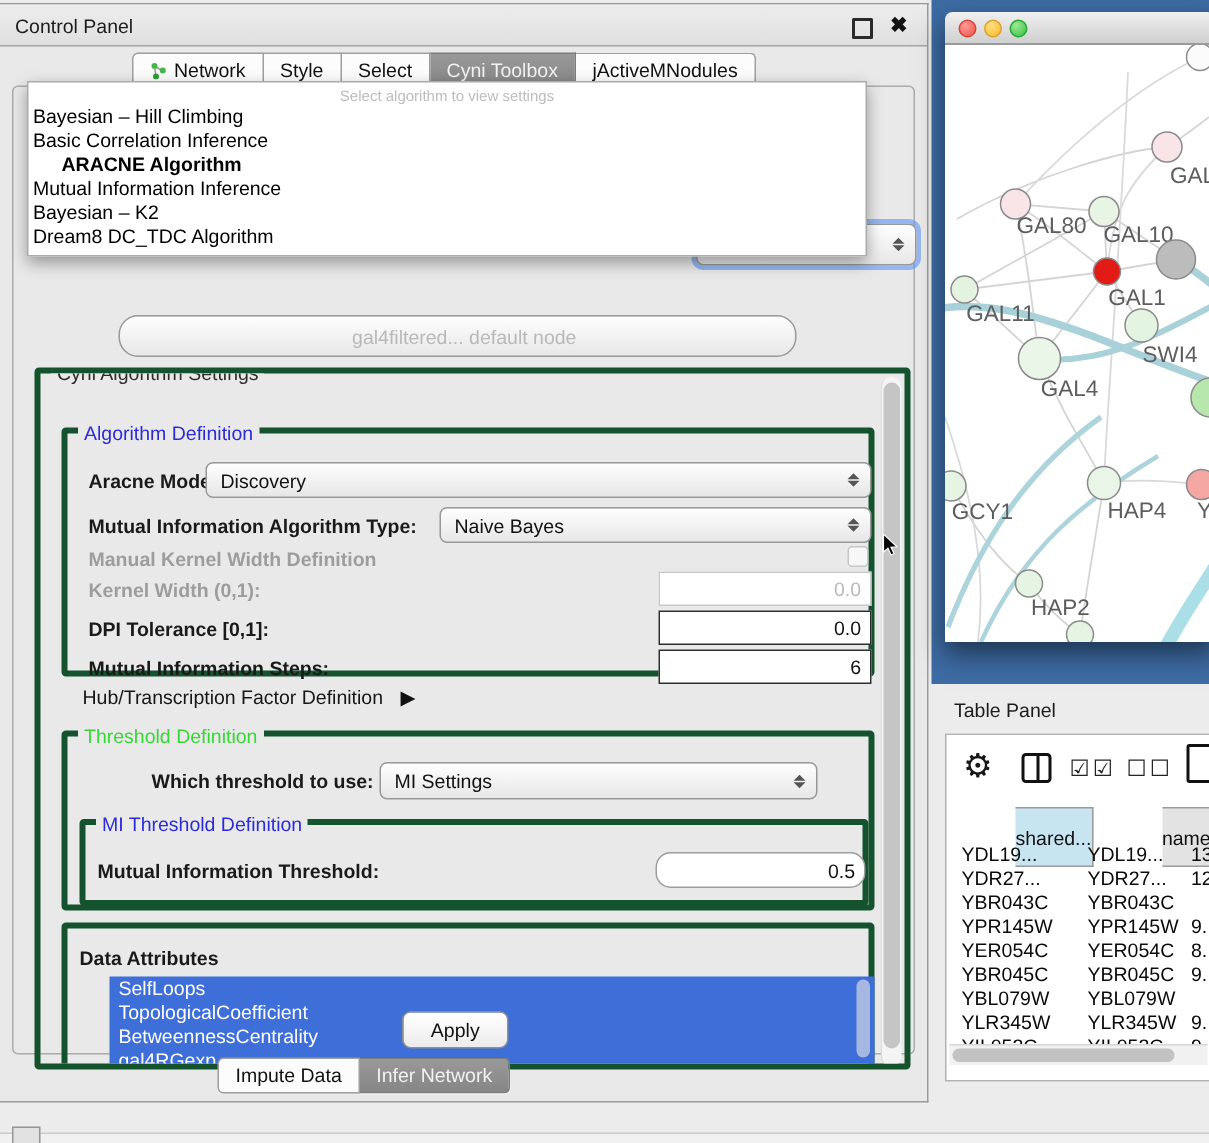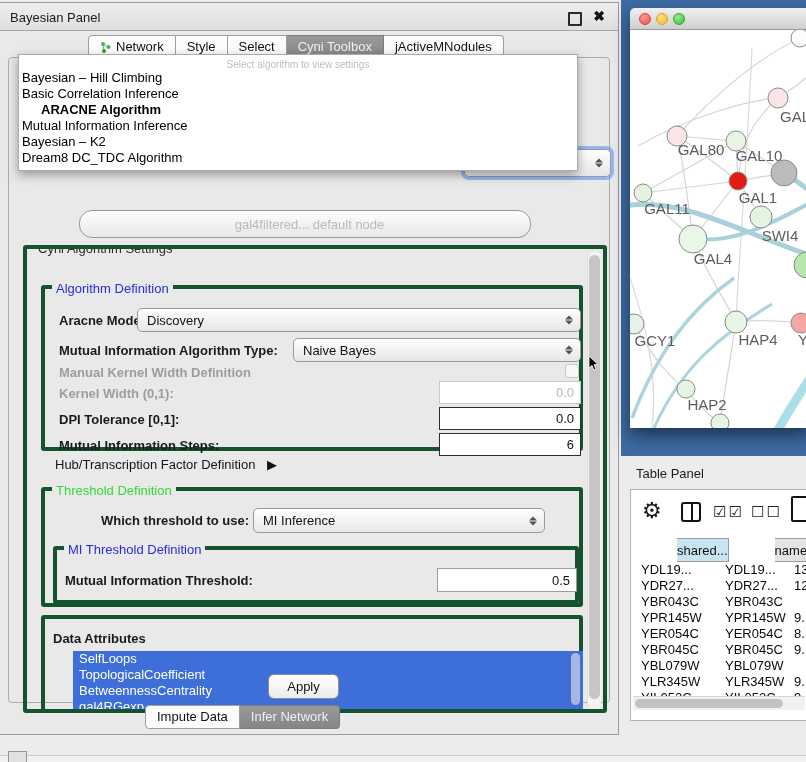--- a/index.html
+++ b/index.html
@@ -89,40 +89,40 @@
   #table-box{left:630px;top:489px;width:182px;height:232px;background:#fff;border:1px solid #b2b2b2;box-sizing:border-box;}
   #table-toolbar{left:0;top:0;width:100%;height:48px;}
   .gear{left:11px;top:8px;font-size:22px;color:#161616;}
   .splitcol{left:50px;top:12px;width:20px;height:20px;border:2px solid #111;border-radius:3px;box-sizing:border-box;}
   .splitcol i{position:absolute;left:8px;top:0;width:2px;height:16px;background:#111;}
   .ckpair{top:13px;font-size:15px;color:#222;letter-spacing:2px;}
   .docico{left:160px;top:6px;width:18px;height:26px;border:2px solid #111;border-radius:2px;box-sizing:border-box;background:#fff;}
   #table-header{left:0;top:48px;width:220px;height:24px;display:flex;}
   .hcell{border-top:1px solid #9b9b9b;border-bottom:1px solid #9b9b9b;border-right:1px solid #9b9b9b;
     background:#e3e3e3;font-size:13px;color:#111;display:flex;align-items:center;justify-content:center;
-    box-sizing:border-box;height:24px;margin-left:46px;}
+    box-sizing:border-box;height:40px;margin-left:46px;}
   .hcell.hl{background:#c7e4f1;}
   #table-rows{left:0;top:72px;width:220px;}
   .trow{display:flex;height:16px;}
   .tcell{font-size:13px;color:#0a0a0a;white-space:nowrap;box-sizing:border-box;}
   #hscroll{left:2px;top:206px;width:172px;height:13px;background:#f1f1f1;border-top:1px solid #d6d6d6;}
   #hscroll .thumb{position:absolute;left:2px;top:2px;width:148px;height:9px;background:#c2c2c2;border-radius:5px;}
   
   #bottom-strip{left:0;top:755px;width:806px;height:7px;background:#f1f1f1;border-top:1px solid #c9c9c9;}
   #mini-square{left:8px;top:751px;width:17px;height:11px;background:#e2e2e2;border:1px solid #979797;z-index:2;}
   #cursor{left:588px;top:356px;z-index:99;}
   .hub-arrow{display:inline-block;margin-left:8px;color:#111;font-size:13px;}
   .src-arrow{color:#111;font-size:11px;}
 </style>
 </head>
 <body>
 
 <div class="abs" id="control-panel">
   <div class="abs" id="cp-titlebar">
-    <span class="abs" id="cp-title">Bayesian Panel</span>
+    <span class="abs" id="cp-title">Control Panel</span>
     <span class="abs float-ico"></span>
     <span class="abs close-ico">✖</span>
   </div>
 
   <div class="abs" id="top-tabs">
       <div class="tab">
         <svg width="11" height="12" style="margin-top:2px">
           <line x1="3" y1="3" x2="8" y2="6" stroke="#9a9a9a"></line>
           <line x1="3" y1="3" x2="4" y2="10" stroke="#9a9a9a"></line>
           <circle cx="3" cy="3" r="2" fill="#44b64c"></circle>
@@ -196,30 +196,30 @@
 
       <div class="abs" style="left:28px;top:208px;font-size:13px;color:#161616;">
         <span>Hub/Transcription Factor Definition</span>
         <span class="hub-arrow">▶</span>
       </div>
 
       <div class="abs group" style="left:14px;top:238px;width:542px;height:120px;">
         <span class="glabel green">Threshold Definition</span>
         <span class="abs blabel" style="left:56px;top:22px;">Which threshold to use:</span>
         <div class="abs combo" style="left:208px;top:17px;width:292px;height:25px;">
-          <span>MI Inference</span>
+          <span>MI Settings</span>
           <span class="arrows">
               <i class="up"></i>
               <i class="dn"></i>
             </span>
         </div>
         <div class="abs group" style="left:8px;top:55px;width:526px;height:58px;">
           <span class="glabel blue">MI Threshold Definition</span>
           <span class="abs blabel" style="left:8px;top:23px;">Mutual Information Threshold:</span>
-          <div class="abs tfield gray" style="left:380px;top:18px;width:140px;height:24px;">
+          <div class="abs tfield gray" style="left:380px;top:18px;width:140px;height:24px;border-radius:10px;">
             <span>0.5</span>
           </div>
         </div>
       </div>
 
       <div class="abs group" style="left:14px;top:366px;width:542px;height:112px;">
         <span class="abs blabel" style="left:8px;top:12px;">Data Attributes</span>
         <div class="abs" id="attr-list" style="left:16px;top:32px;width:510px;height:70px;margin-left:12px;">
           <div class="mini-scroll"></div>
         <div class="attr-item">SelfLoops</div>

